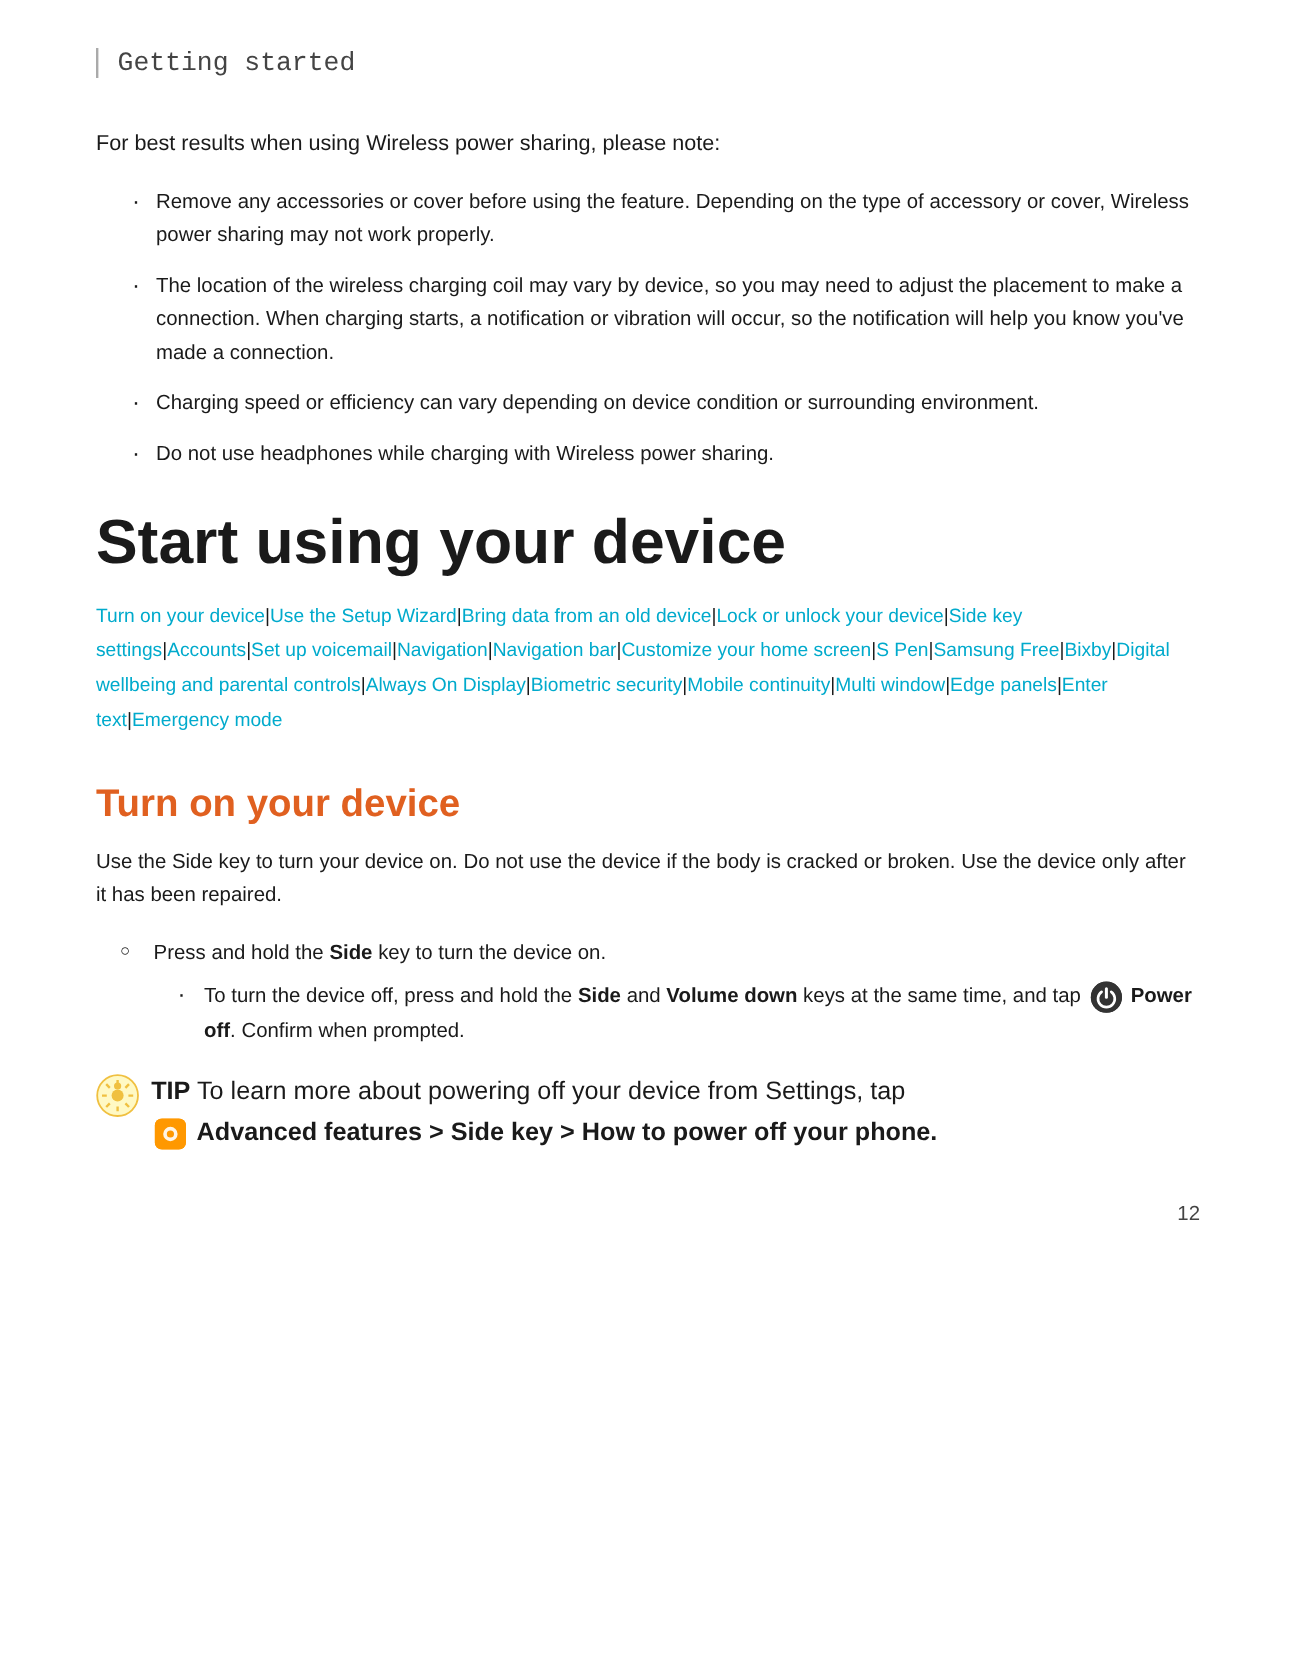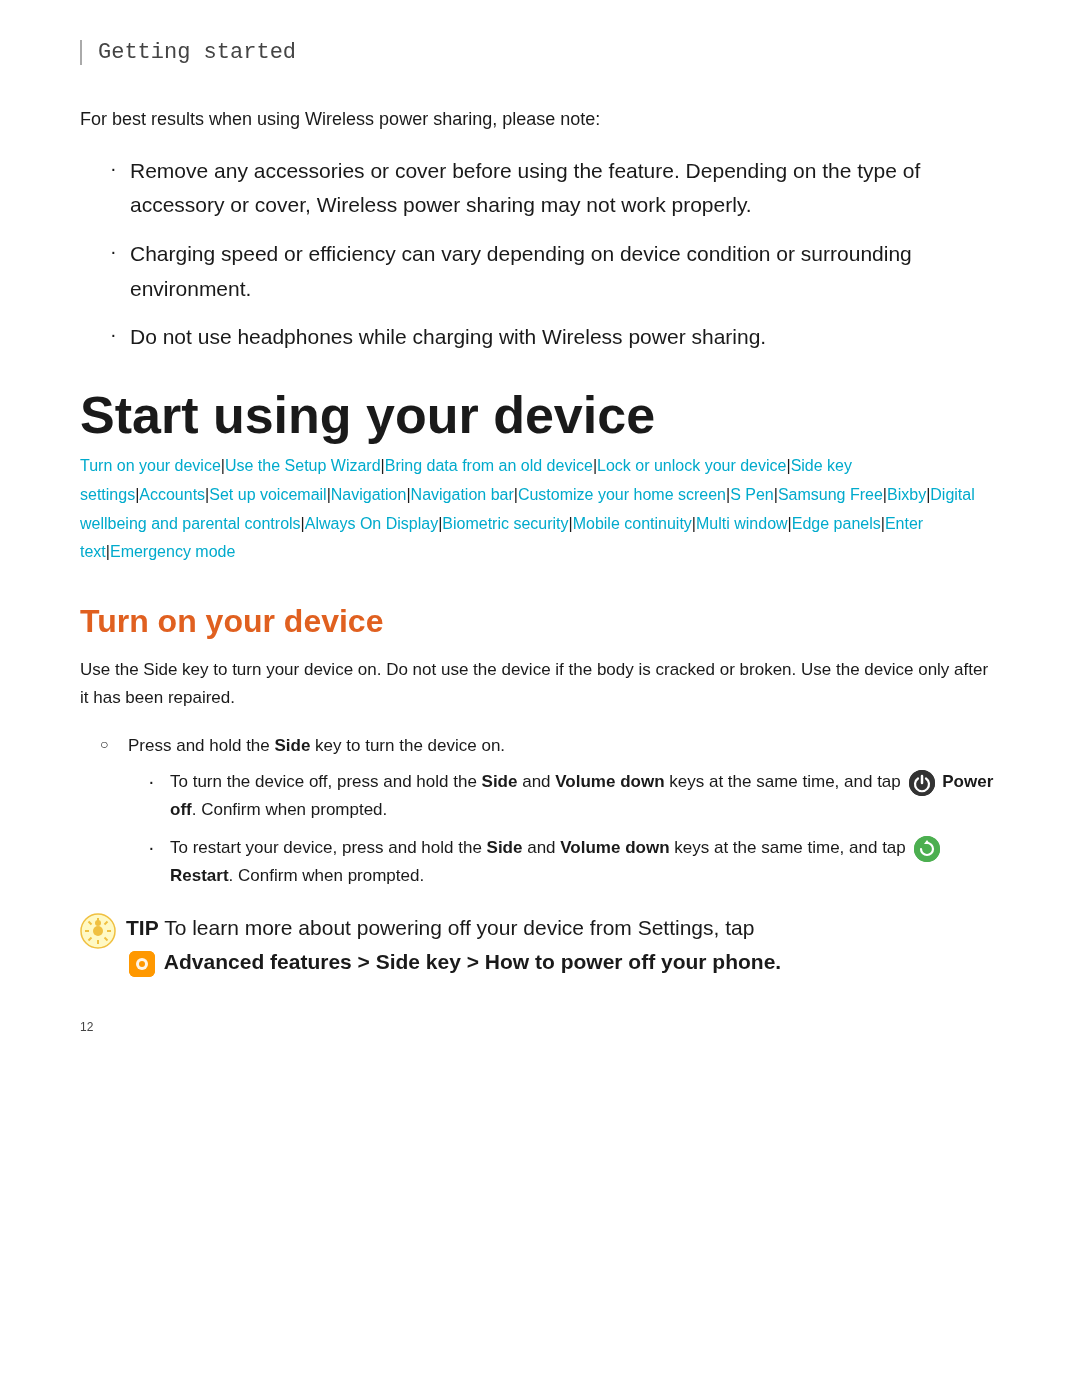--- a/index.html
+++ b/index.html
@@ -30,37 +30,37 @@
       font-size: 18px;
       margin-bottom: 20px;
       line-height: 1.6;
     }
     .bullet-list {
       list-style: none;
       margin-left: 30px;
       margin-bottom: 30px;
     }
     .bullet-list li {
-      font-size: 21px;
+      font-size: 17px;
       line-height: 1.65;
       margin-bottom: 14px;
       position: relative;
       padding-left: 20px;
     }
     .bullet-list li::before {
       content: '·';
       position: absolute;
       left: 0;
       font-size: 20px;
       line-height: 1.4;
     }
     .section-title {
       font-size: 52px;
       font-weight: bold;
-      margin-bottom: 7px;
+      margin-bottom: 18px;
       margin-top: 10px;
       color: #1a1a1a;
     }
     .toc-links {
       font-size: 16px;
       line-height: 1.8;
       margin-bottom: 36px;
       color: #00aacc;
     }
     .toc-links a {
@@ -139,22 +139,22 @@
       line-height: 1.65;
     }
     .tip-label {
       font-weight: bold;
       color: #1a1a1a;
     }
     .tip-advanced {
       font-weight: bold;
     }
     .page-number {
-      text-align: left;
-      font-size: 12px;
+      text-align: right;
+      font-size: 17px;
       color: #444;
       margin-top: 40px;
     }
     .power-icon {
       display: inline-block;
       width: 26px;
       height: 26px;
       border-radius: 50%;
       background: #333;
       vertical-align: middle;
@@ -192,20 +192,21 @@
 <body>
 
 <header class="page-header">
   <span class="page-header-title">Getting started</span>
 </header>
 
 <p class="intro-text">For best results when using Wireless power sharing, please note:</p>
 
 <ul class="bullet-list">
   <li>Remove any accessories or cover before using the feature. Depending on the type of accessory or cover, Wireless power sharing may not work properly.</li>
+  <li>The location of the wireless charging coil may vary by device, so you may need to adjust the placement to make a connection. When charging starts, a notification or vibration will occur, so the notification will help you know you've made a connection.</li>
   <li>Charging speed or efficiency can vary depending on device condition or surrounding environment.</li>
   <li>Do not use headphones while charging with Wireless power sharing.</li>
 </ul>
 
 <h1 class="section-title">Start using your device</h1>
 
 <div class="toc-links">
   <a href="#">Turn on your device</a><span class="separator">|</span><a href="#">Use the Setup Wizard</a><span class="separator">|</span><a href="#">Bring data from an old device</a><span class="separator">|</span><a href="#">Lock or unlock your device</a><span class="separator">|</span><a href="#">Side key settings</a><span class="separator">|</span><a href="#">Accounts</a><span class="separator">|</span><a href="#">Set up voicemail</a><span class="separator">|</span><a href="#">Navigation</a><span class="separator">|</span><a href="#">Navigation bar</a><span class="separator">|</span><a href="#">Customize your home screen</a><span class="separator">|</span><a href="#">S Pen</a><span class="separator">|</span><a href="#">Samsung Free</a><span class="separator">|</span><a href="#">Bixby</a><span class="separator">|</span><a href="#">Digital wellbeing and parental controls</a><span class="separator">|</span><a href="#">Always On Display</a><span class="separator">|</span><a href="#">Biometric security</a><span class="separator">|</span><a href="#">Mobile continuity</a><span class="separator">|</span><a href="#">Multi window</a><span class="separator">|</span><a href="#">Edge panels</a><span class="separator">|</span><a href="#">Enter text</a><span class="separator">|</span><a href="#">Emergency mode</a>
 </div>
 
@@ -220,31 +221,20 @@
       <li>
         To turn the device off, press and hold the <span class="bold">Side</span> and <span class="bold">Volume down</span> keys at the same time, and tap
         <span class="power-icon">
           <svg viewBox="0 0 26 26" xmlns="http://www.w3.org/2000/svg">
             <circle cx="13" cy="13" r="13" fill="#333"></circle>
             <path d="M13 6v7" stroke="white" stroke-width="2.5" stroke-linecap="round"></path>
             <path d="M9 8.5a7 7 0 1 0 8 0" stroke="white" stroke-width="2.2" fill="none" stroke-linecap="round"></path>
           </svg>
         </span>
         <span class="bold"> Power off</span>. Confirm when prompted.
-      </li>
-      <li>
-        To restart your device, press and hold the <span class="bold">Side</span> and <span class="bold">Volume down</span> keys at the same time, and tap
-        <span class="restart-icon">
-          <svg viewBox="0 0 26 26" xmlns="http://www.w3.org/2000/svg">
-            <circle cx="13" cy="13" r="13" fill="#4caf50"></circle>
-            <path d="M13 7 A6 6 0 1 1 7 13" stroke="white" stroke-width="2.2" fill="none" stroke-linecap="round"></path>
-            <polygon points="13,4 10,8 16,8" fill="white"></polygon>
-          </svg>
-        </span>
-        <span class="bold"> Restart</span>. Confirm when prompted.
       </li>
     </ul>
   </li>
 </ul>
 
 <div class="tip-box">
   <div class="tip-icon">
     <svg viewBox="0 0 36 36" xmlns="http://www.w3.org/2000/svg" width="36" height="36">
       <circle cx="18" cy="18" r="17" fill="#fff9c4" stroke="#f0c040" stroke-width="1.5"></circle>
       <circle cx="18" cy="10" r="3" fill="#f0c040"></circle>

